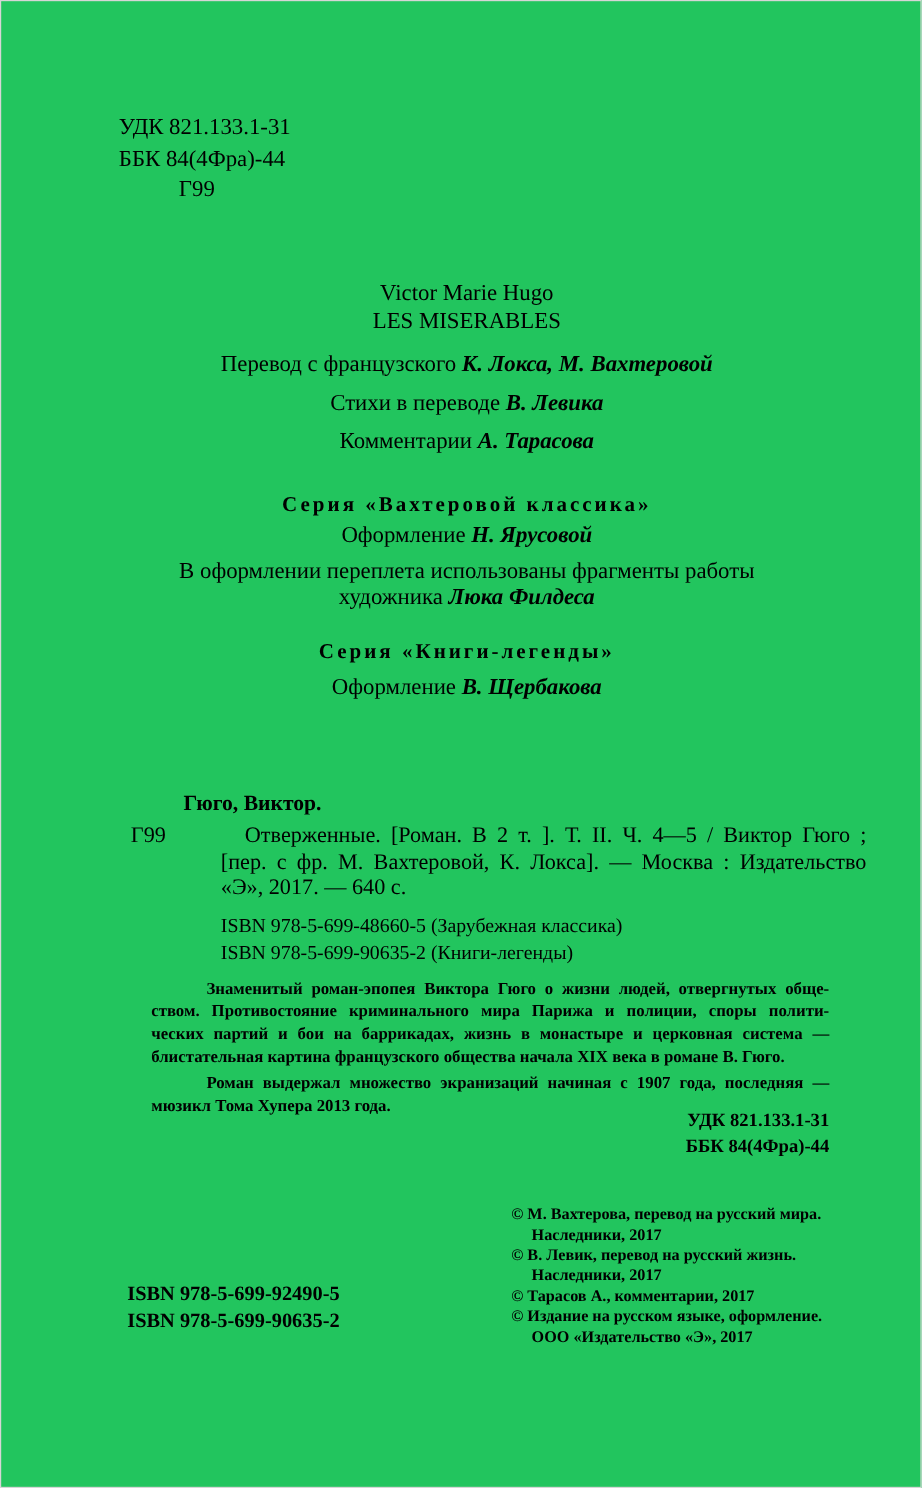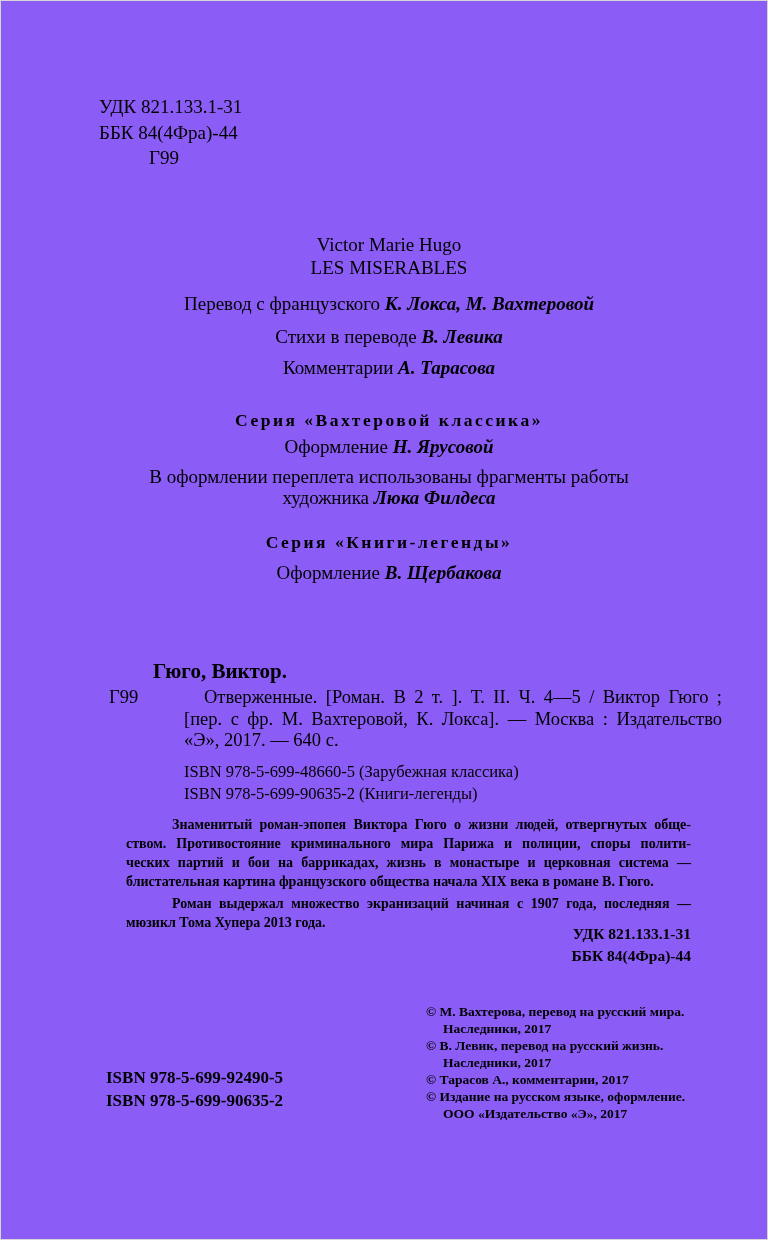--- a/index.html
+++ b/index.html
@@ -1,36 +1,36 @@
 <!DOCTYPE html>
 <html><head>
 <meta charset="utf-8">
 <style>
   html,body{margin:0;padding:0;background:#e9e9e9;}
   .page{
     position:relative;
     width:768px;height:1240px;
     margin:0 auto;
-    background:#8b5cf6;
+    background:#22c55e;
     color:#000000;
     font-family:"Liberation Serif","DejaVu Serif",serif;
     overflow:hidden;
     box-sizing:border-box;
     border:1px solid #d6d6d6;
   }
   .abs{position:absolute;}
   
   .top-codes{left:98px;top:93px;font-size:19px;line-height:25.5px;font-weight:500;}
   .top-codes .code-indent{padding-left:50px;}
   
   .ctr{left:88px;width:600px;text-align:center;font-size:19px;white-space:nowrap;}
   .it{font-style:italic;font-weight:600;}
   .spaced{letter-spacing:2.5px;font-weight:600;font-size:17.5px;}
   
-  .cat-author{left:152px;top:658px;font-size:21px;font-weight:bold;}
+  .cat-author{left:152px;top:658px;font-size:18px;font-weight:bold;}
   .cat-code{left:108px;top:686px;font-size:18.5px;}
   .cat-text{left:152px;top:686px;width:538px;font-size:18.5px;line-height:21.5px;margin-left:31px;}
   .jst{text-align:justify;text-align-last:justify;}
   .ind20{text-indent:20px;}
   .isbn-series{left:183px;top:760px;font-size:16.5px;line-height:22px;font-weight:500;}
   
   .annot{left:125px;top:814px;width:565px;font-size:14px;line-height:19px;font-weight:600;}
   .ind46{text-indent:46px;}
   .gap3{margin-top:3px;}
   

